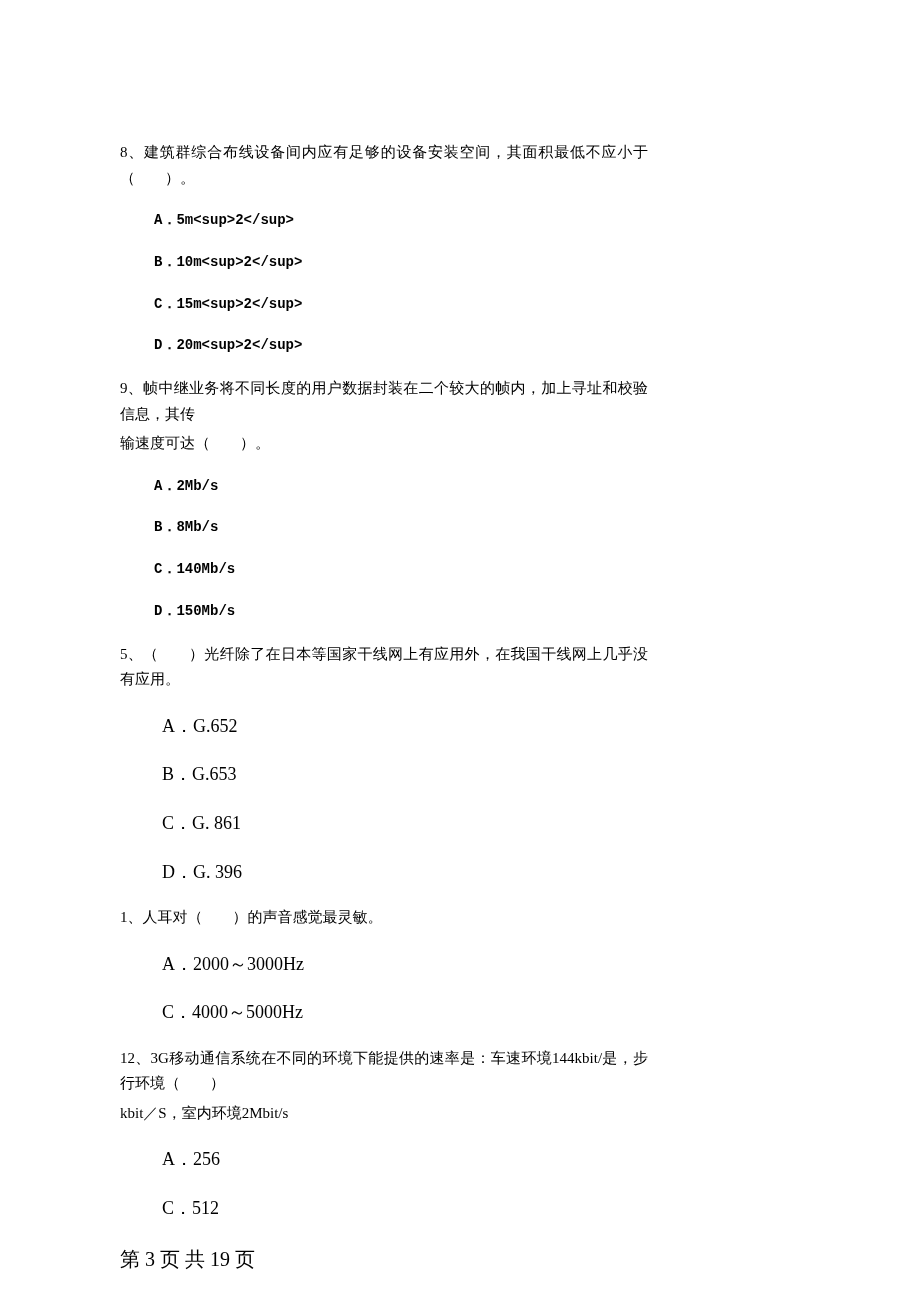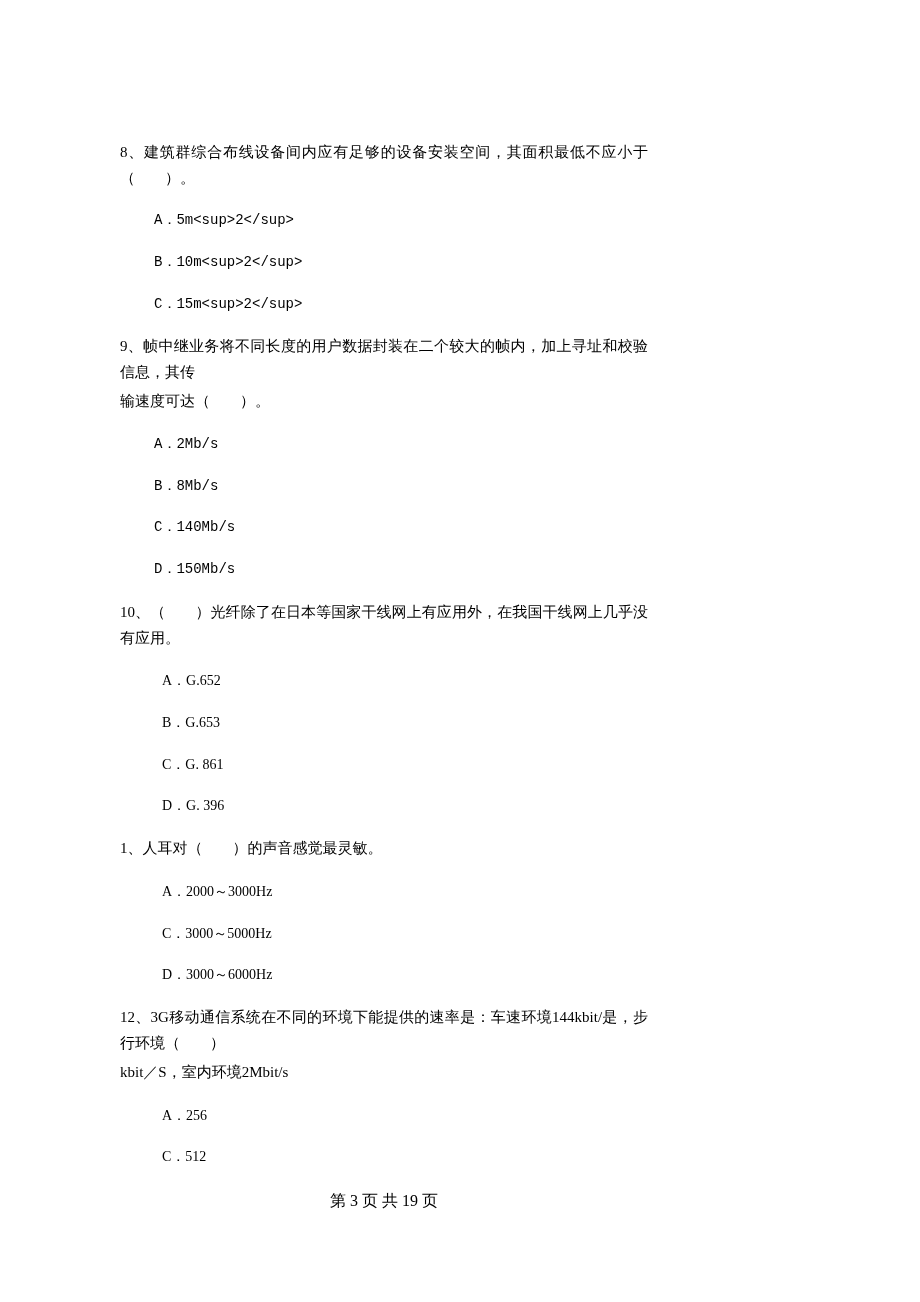--- a/index.html
+++ b/index.html
@@ -22,59 +22,60 @@
     text-align: justify;
   }
   .q-text-tight {
     margin: 0 0 4px 0;
     text-align: justify;
   }
   .opt {
     margin: 0 0 18px 34px;
     font-family: Consolas, "Courier New", monospace;
     font-size: 14px;
+    font-weight: bold;
   }
   .opt-alt {
     margin: 0 0 18px 42px;
     font-family: "SimSun", "宋体", serif;
-    font-size: 14px;
+    font-size: 18px;
   }
   .footer {
-    text-align: center;
-    font-size: 16px;
+    text-align: left;
+    font-size: 20px;
     margin-top: 6px;
   }
 </style>
 </head>
 <body>
 
 <div class="page">
 
   <p class="q-text">8、建筑群综合布线设备间内应有足够的设备安装空间，其面积最低不应小于（　　）。</p>
   <p class="opt">A．5m&lt;sup&gt;2&lt;/sup&gt;</p>
   <p class="opt">B．10m&lt;sup&gt;2&lt;/sup&gt;</p>
   <p class="opt">C．15m&lt;sup&gt;2&lt;/sup&gt;</p>
+  <p class="opt">D．20m&lt;sup&gt;2&lt;/sup&gt;</p>
 
   <p class="q-text-tight">9、帧中继业务将不同长度的用户数据封装在二个较大的帧内，加上寻址和校验信息，其传</p>
   <p class="q-text">输速度可达（　　）。</p>
   <p class="opt">A．2Mb/s</p>
   <p class="opt">B．8Mb/s</p>
   <p class="opt">C．140Mb/s</p>
   <p class="opt">D．150Mb/s</p>
 
-  <p class="q-text">10、（　　）光纤除了在日本等国家干线网上有应用外，在我国干线网上几乎没有应用。</p>
+  <p class="q-text">5、（　　）光纤除了在日本等国家干线网上有应用外，在我国干线网上几乎没有应用。</p>
   <p class="opt-alt">A．G.652</p>
   <p class="opt-alt">B．G.653</p>
   <p class="opt-alt">C．G. 861</p>
   <p class="opt-alt">D．G. 396</p>
 
   <p class="q-text">1、人耳对（　　）的声音感觉最灵敏。</p>
   <p class="opt-alt">A．2000～3000Hz</p>
-  <p class="opt-alt">C．3000～5000Hz</p>
-  <p class="opt-alt">D．3000～6000Hz</p>
+  <p class="opt-alt">C．4000～5000Hz</p>
 
   <p class="q-text-tight">12、3G移动通信系统在不同的环境下能提供的速率是：车速环境144kbit/是，步行环境（　　）</p>
   <p class="q-text">kbit／S，室内环境2Mbit/s</p>
   <p class="opt-alt">A．256</p>
   <p class="opt-alt">C．512</p>
 
   <p class="footer">第 3 页 共 19 页</p>
 </div>
 
 </body></html>

